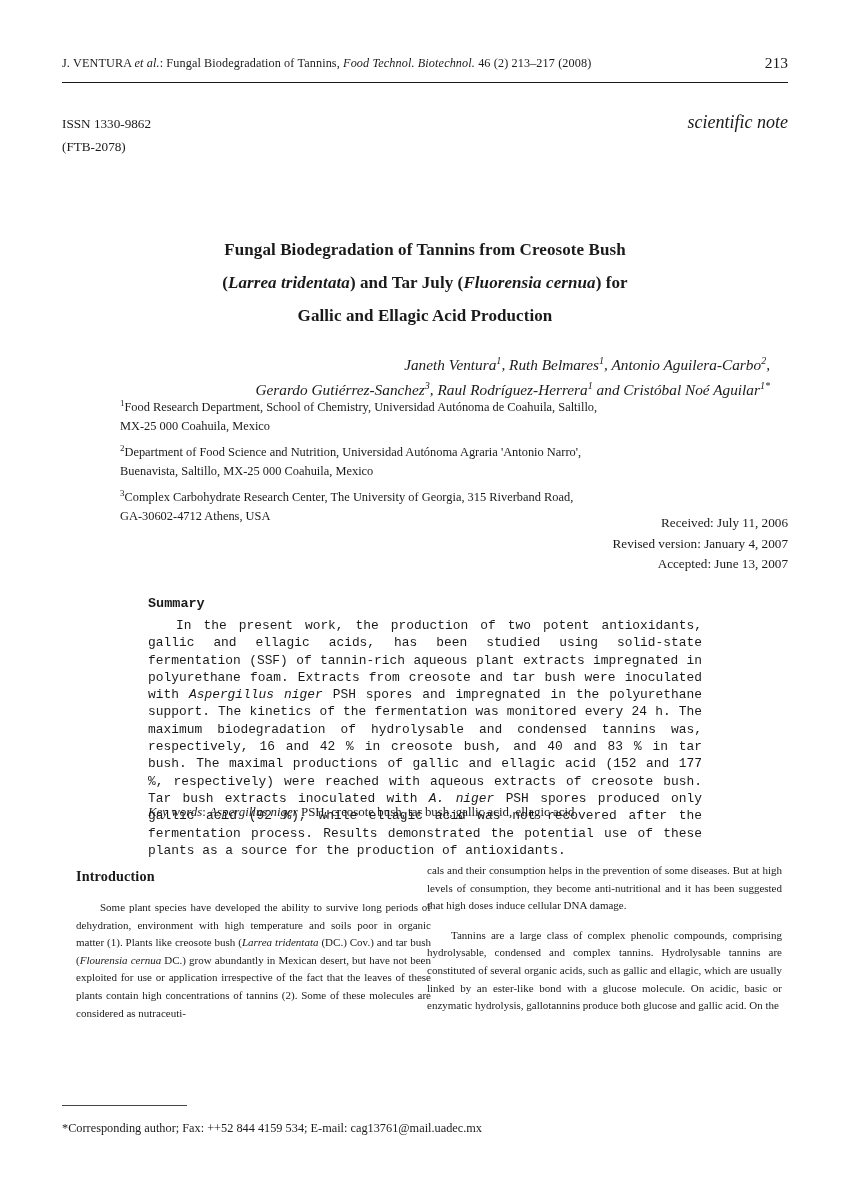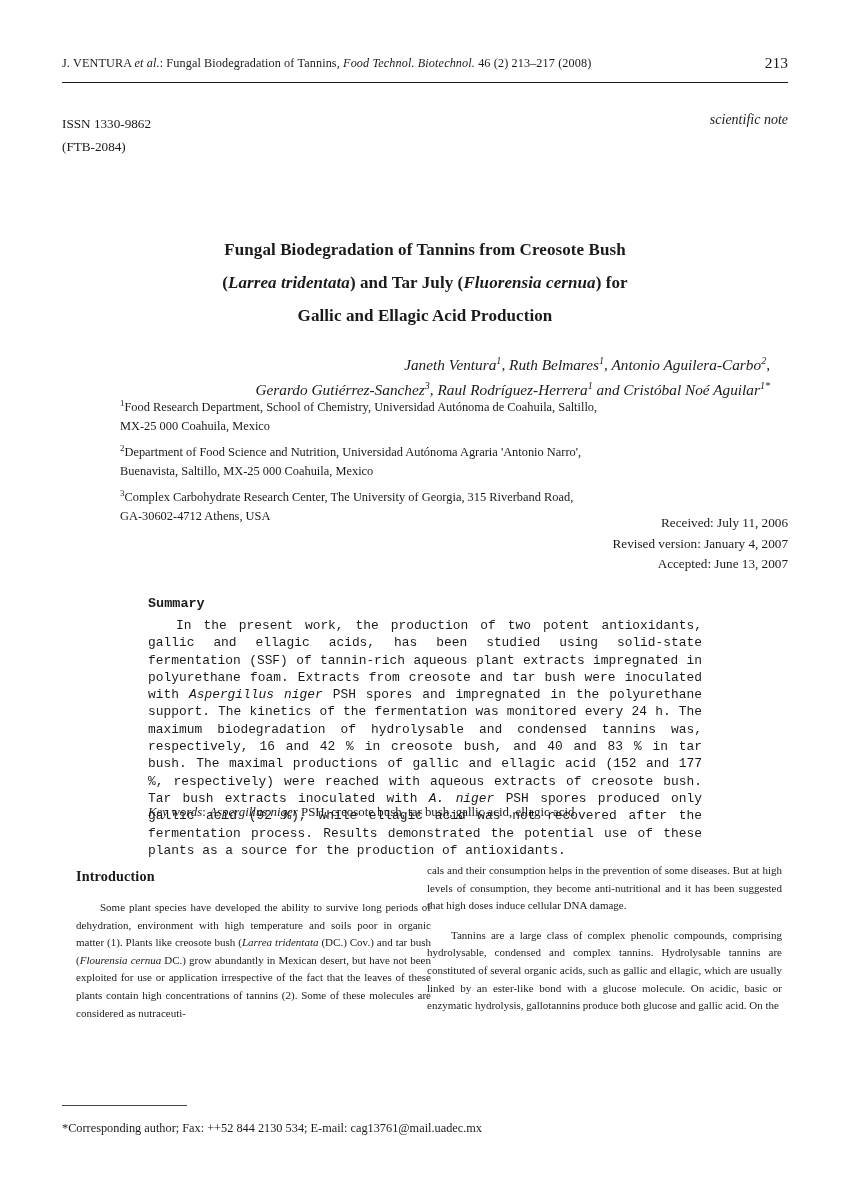--- a/index.html
+++ b/index.html
@@ -55,21 +55,21 @@
     position: absolute;
     left: 62px;
     top: 112px;
     font-size: 13.2px;
     line-height: 23px;
   }
   .scinote {
     position: absolute;
     right: 62px;
     top: 112px;
-    font-size: 14px;
+    font-size: 18px;
     font-style: italic;
   }
 
   
   .title {
     position: absolute;
     left: 90px;
     top: 222px;
     width: 670px;
     text-align: center;
@@ -208,21 +208,21 @@
 <div class="page">
 
   <div class="runhead">
     <div class="runhead-text"><span>J. VENTURA </span><span class="it">et al.</span><span>: Fungal Biodegradation of Tannins, </span><span class="it">Food Technol. Biotechnol.</span><span> 46 (2) 213–217 (2008)</span></div>
     <div class="runhead-page">213</div>
   </div>
   <div class="runhead-rule"></div>
 
   <div class="issn">
     <div>ISSN 1330-9862</div>
-    <div>(FTB-2084)</div>
+    <div>(FTB-2078)</div>
   </div>
   <div class="scinote">scientific note</div>
 
   <h1 class="title">
     <span>Fungal Biodegradation of Tannins from Creosote Bush</span><br>
     <span>(</span><span class="it">Larrea tridentata</span><span>) and Tar July (</span><span class="it">Fluorensia cernua</span><span>) for</span><br>
     <span>Gallic and Ellagic Acid Production</span>
   </h1>
 
   <div class="authors">
@@ -270,15 +270,15 @@
     <h2 class="sec-head">Introduction</h2>
     <p class="para"><span>Some plant species have developed the ability to survive long periods of dehydration, environment with high temperature and soils poor in organic matter (1). Plants like creosote bush (</span><span class="it">Larrea tridentata</span><span> (DC.) Cov.) and tar bush (</span><span class="it">Flourensia cernua</span><span> DC.) grow abundantly in Mexican desert, but have not been exploited for use or application irrespective of the fact that the leaves of these plants contain high concentrations of tannins (2). Some of these molecules are considered as nutraceuti-</span></p>
   </div>
 
   <div class="col col-right">
     <p class="para cont">cals and their consumption helps in the prevention of some diseases. But at high levels of consumption, they become anti-nutritional and it has been suggested that high doses induce cellular DNA damage.</p>
     <p class="para">Tannins are a large class of complex phenolic compounds, comprising hydrolysable, condensed and complex tannins. Hydrolysable tannins are constituted of several organic acids, such as gallic and ellagic, which are usually linked by an ester-like bond with a glucose molecule. On acidic, basic or enzymatic hydrolysis, gallotannins produce both glucose and gallic acid. On the</p>
   </div>
 
   <div class="fn-rule"></div>
-  <div class="footnote">*Corresponding author; Fax: ++52 844 2130 534; E-mail: cag13761@mail.uadec.mx</div>
+  <div class="footnote">*Corresponding author; Fax: ++52 844 4159 534; E-mail: cag13761@mail.uadec.mx</div>
 
 </div>
 
 </body></html>

